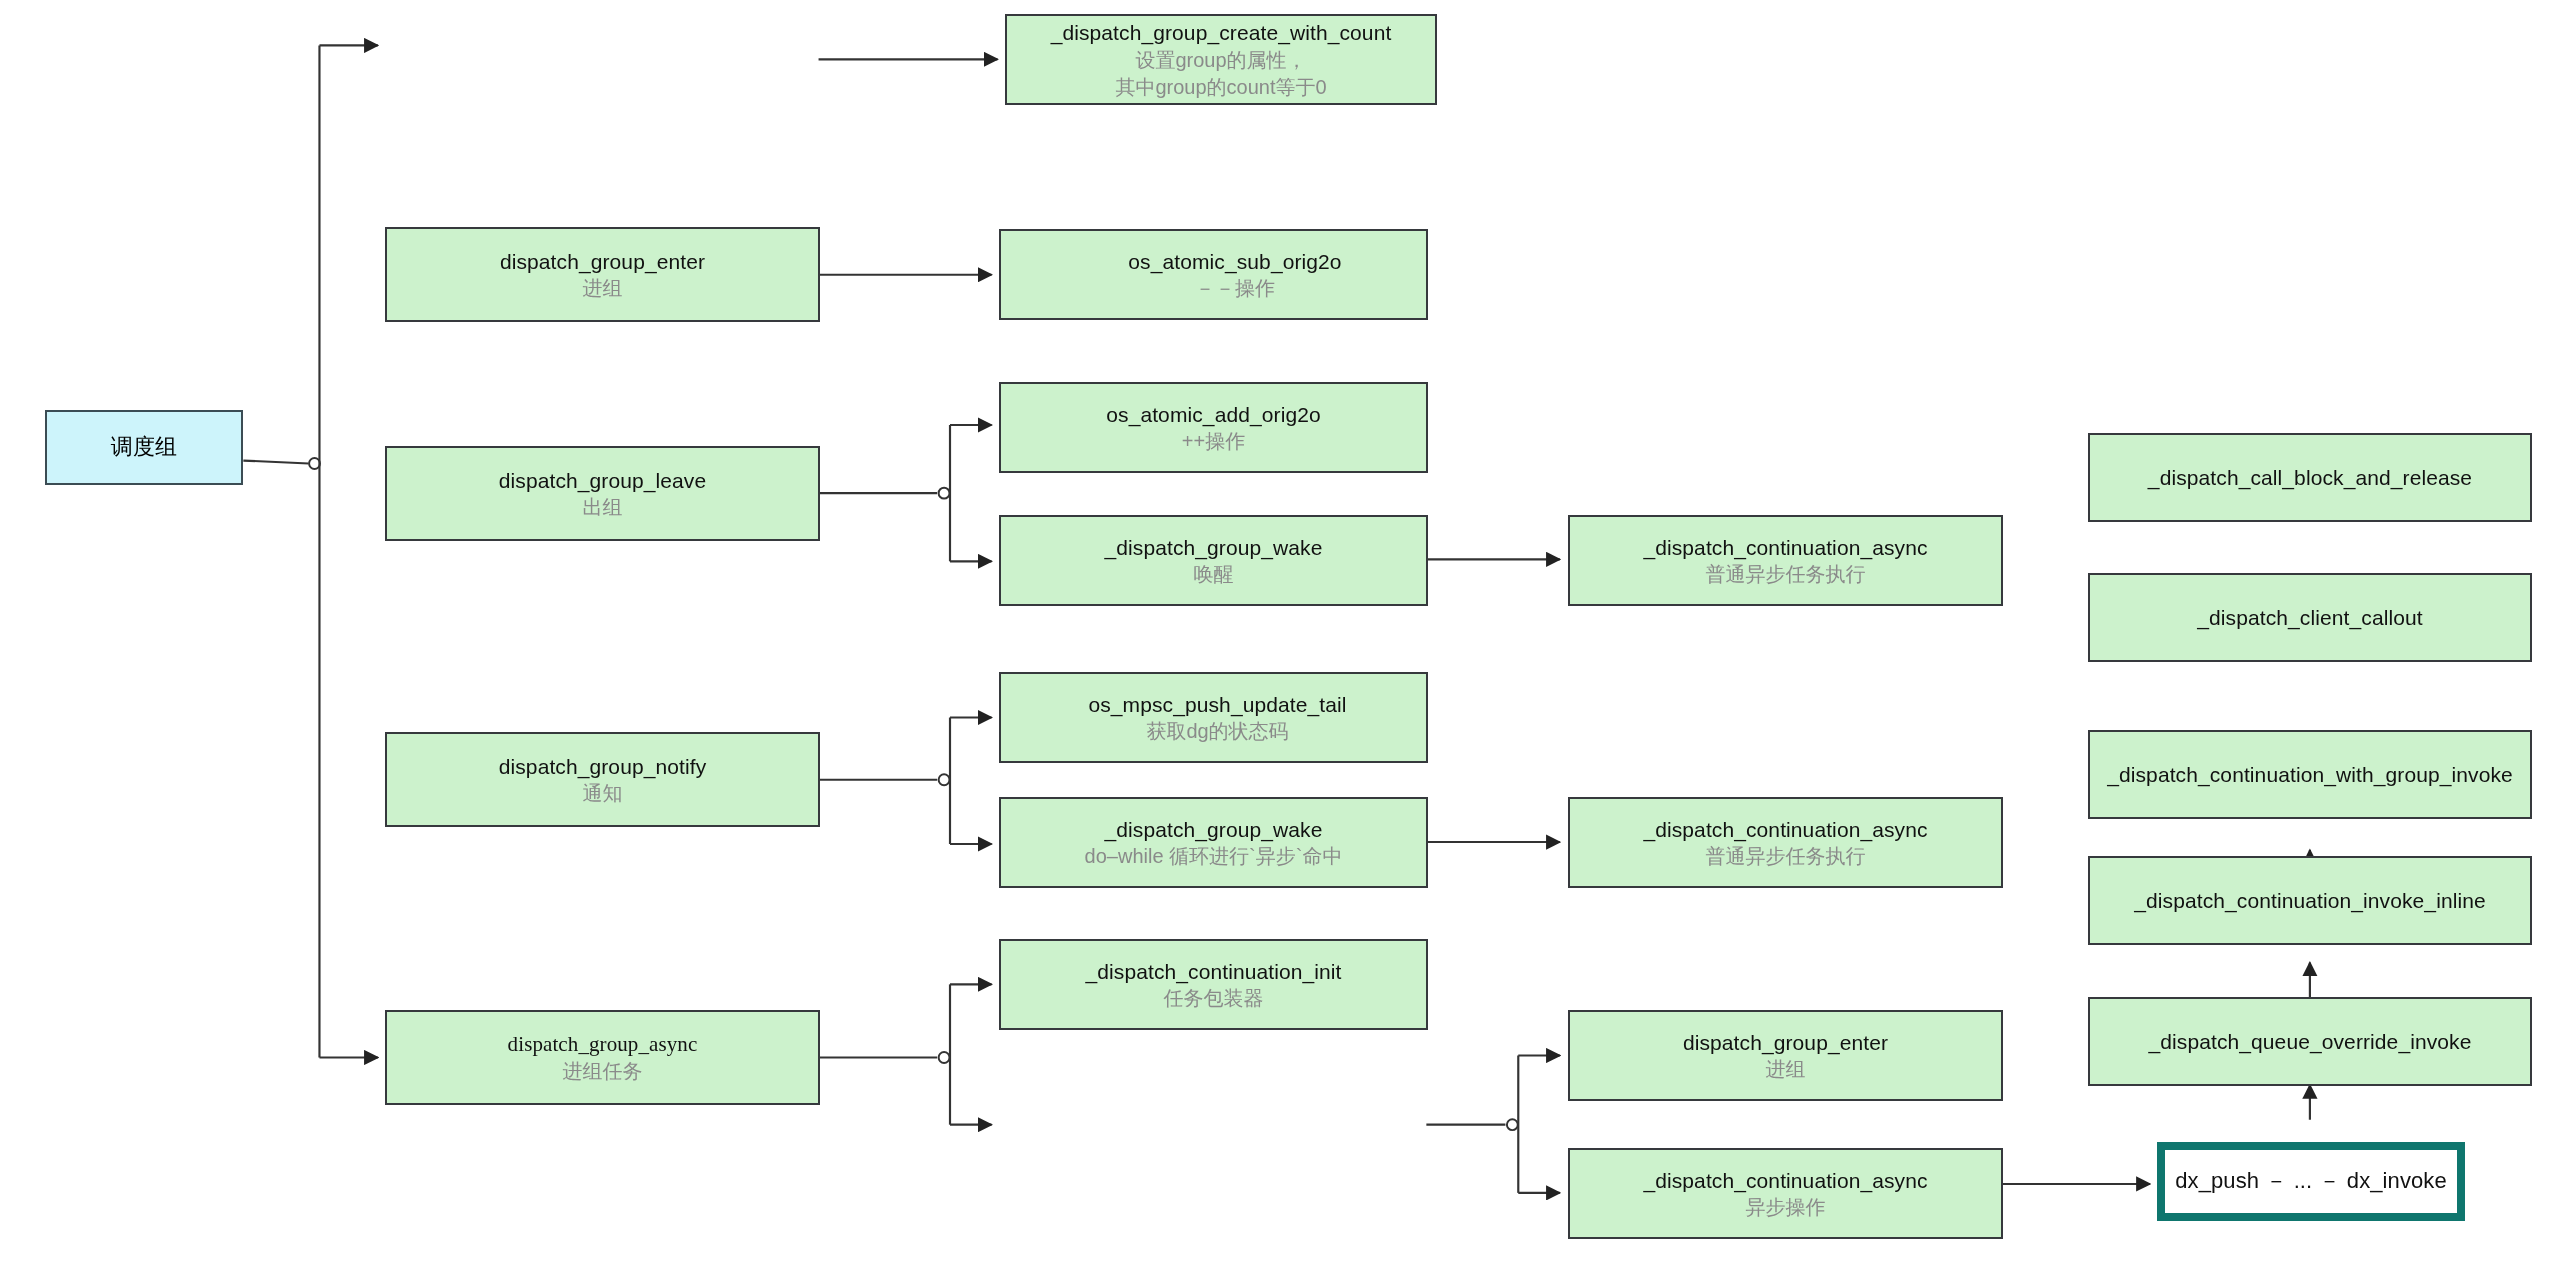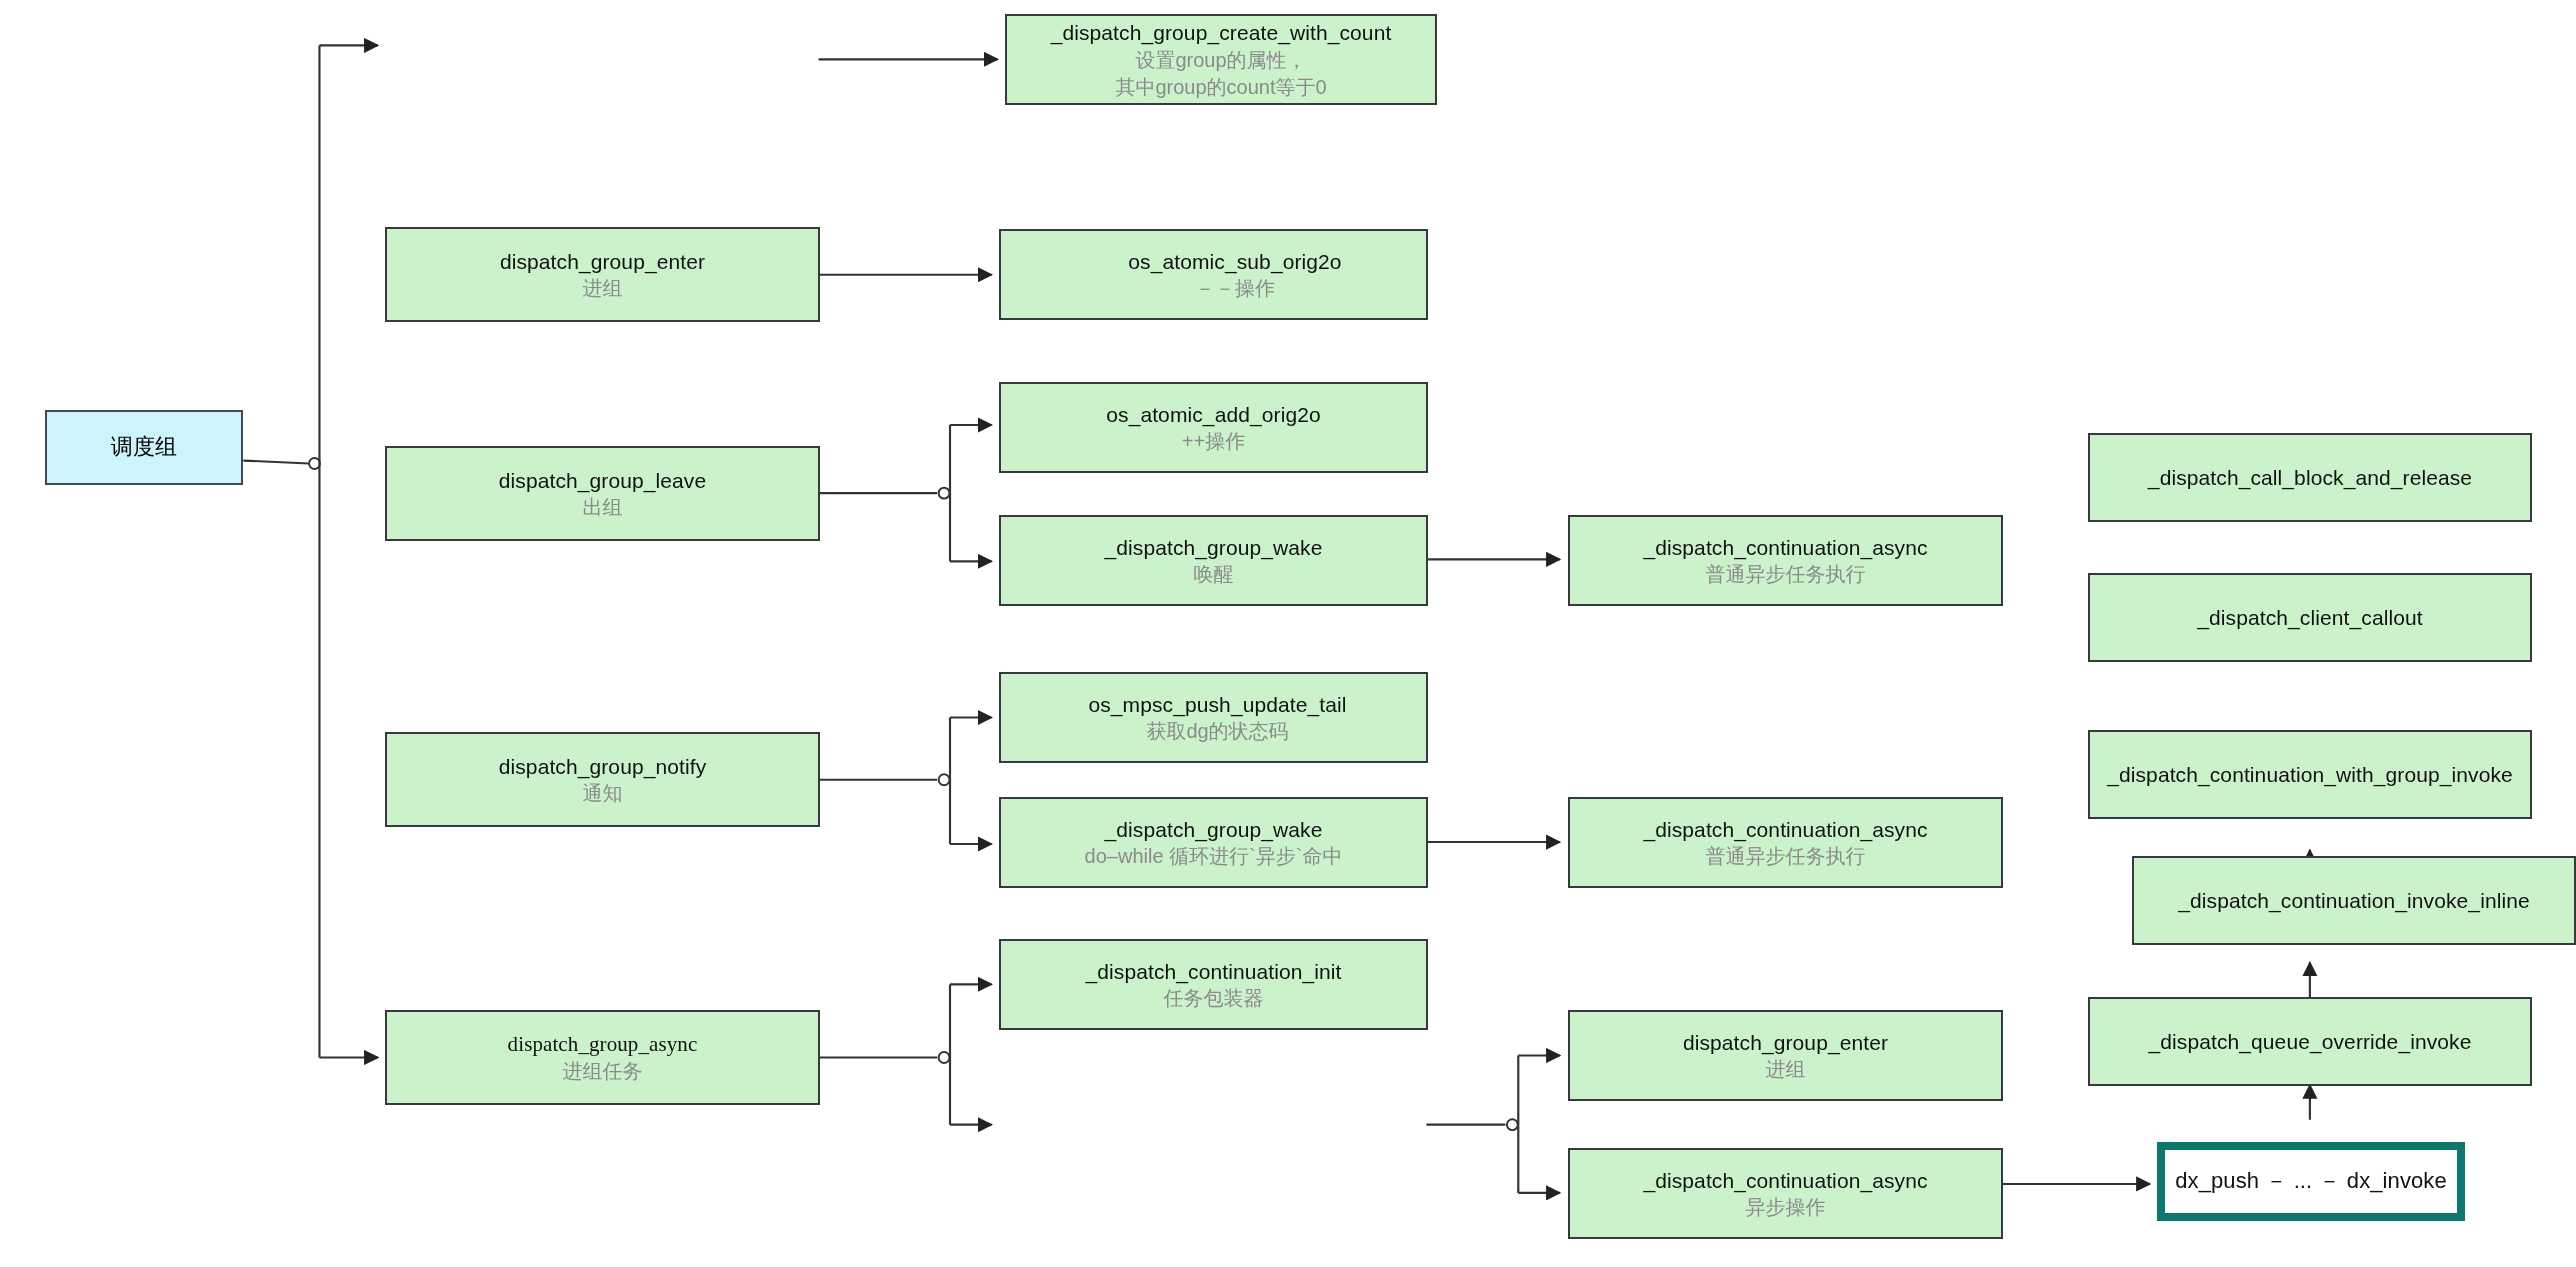--- a/index.html
+++ b/index.html
@@ -215,21 +215,21 @@
   </div>
 
   <div class="node plain" style="left:2157px; top:1142px; width:308px; height:79px;">
     <span class="title">dx_push － ... － dx_invoke</span>
   </div>
 
   <div class="node" style="left:2088px; top:997px; width:444px; height:89px;">
     <span class="title">_dispatch_queue_override_invoke</span>
   </div>
 
-  <div class="node" style="left:2088px; top:856px; width:444px; height:89px;margin-left:44px;">
+  <div class="node" style="left:2088px; top:856px; width:444px; height:89px;">
     <span class="title">_dispatch_continuation_invoke_inline</span>
   </div>
 
   <div class="node" style="left:2088px; top:730px; width:444px; height:89px;">
     <span class="title">_dispatch_continuation_with_group_invoke</span>
   </div>
 
   <div class="node" style="left:2088px; top:433px; width:444px; height:89px;">
     <span class="title">_dispatch_call_block_and_release</span>
   </div>

